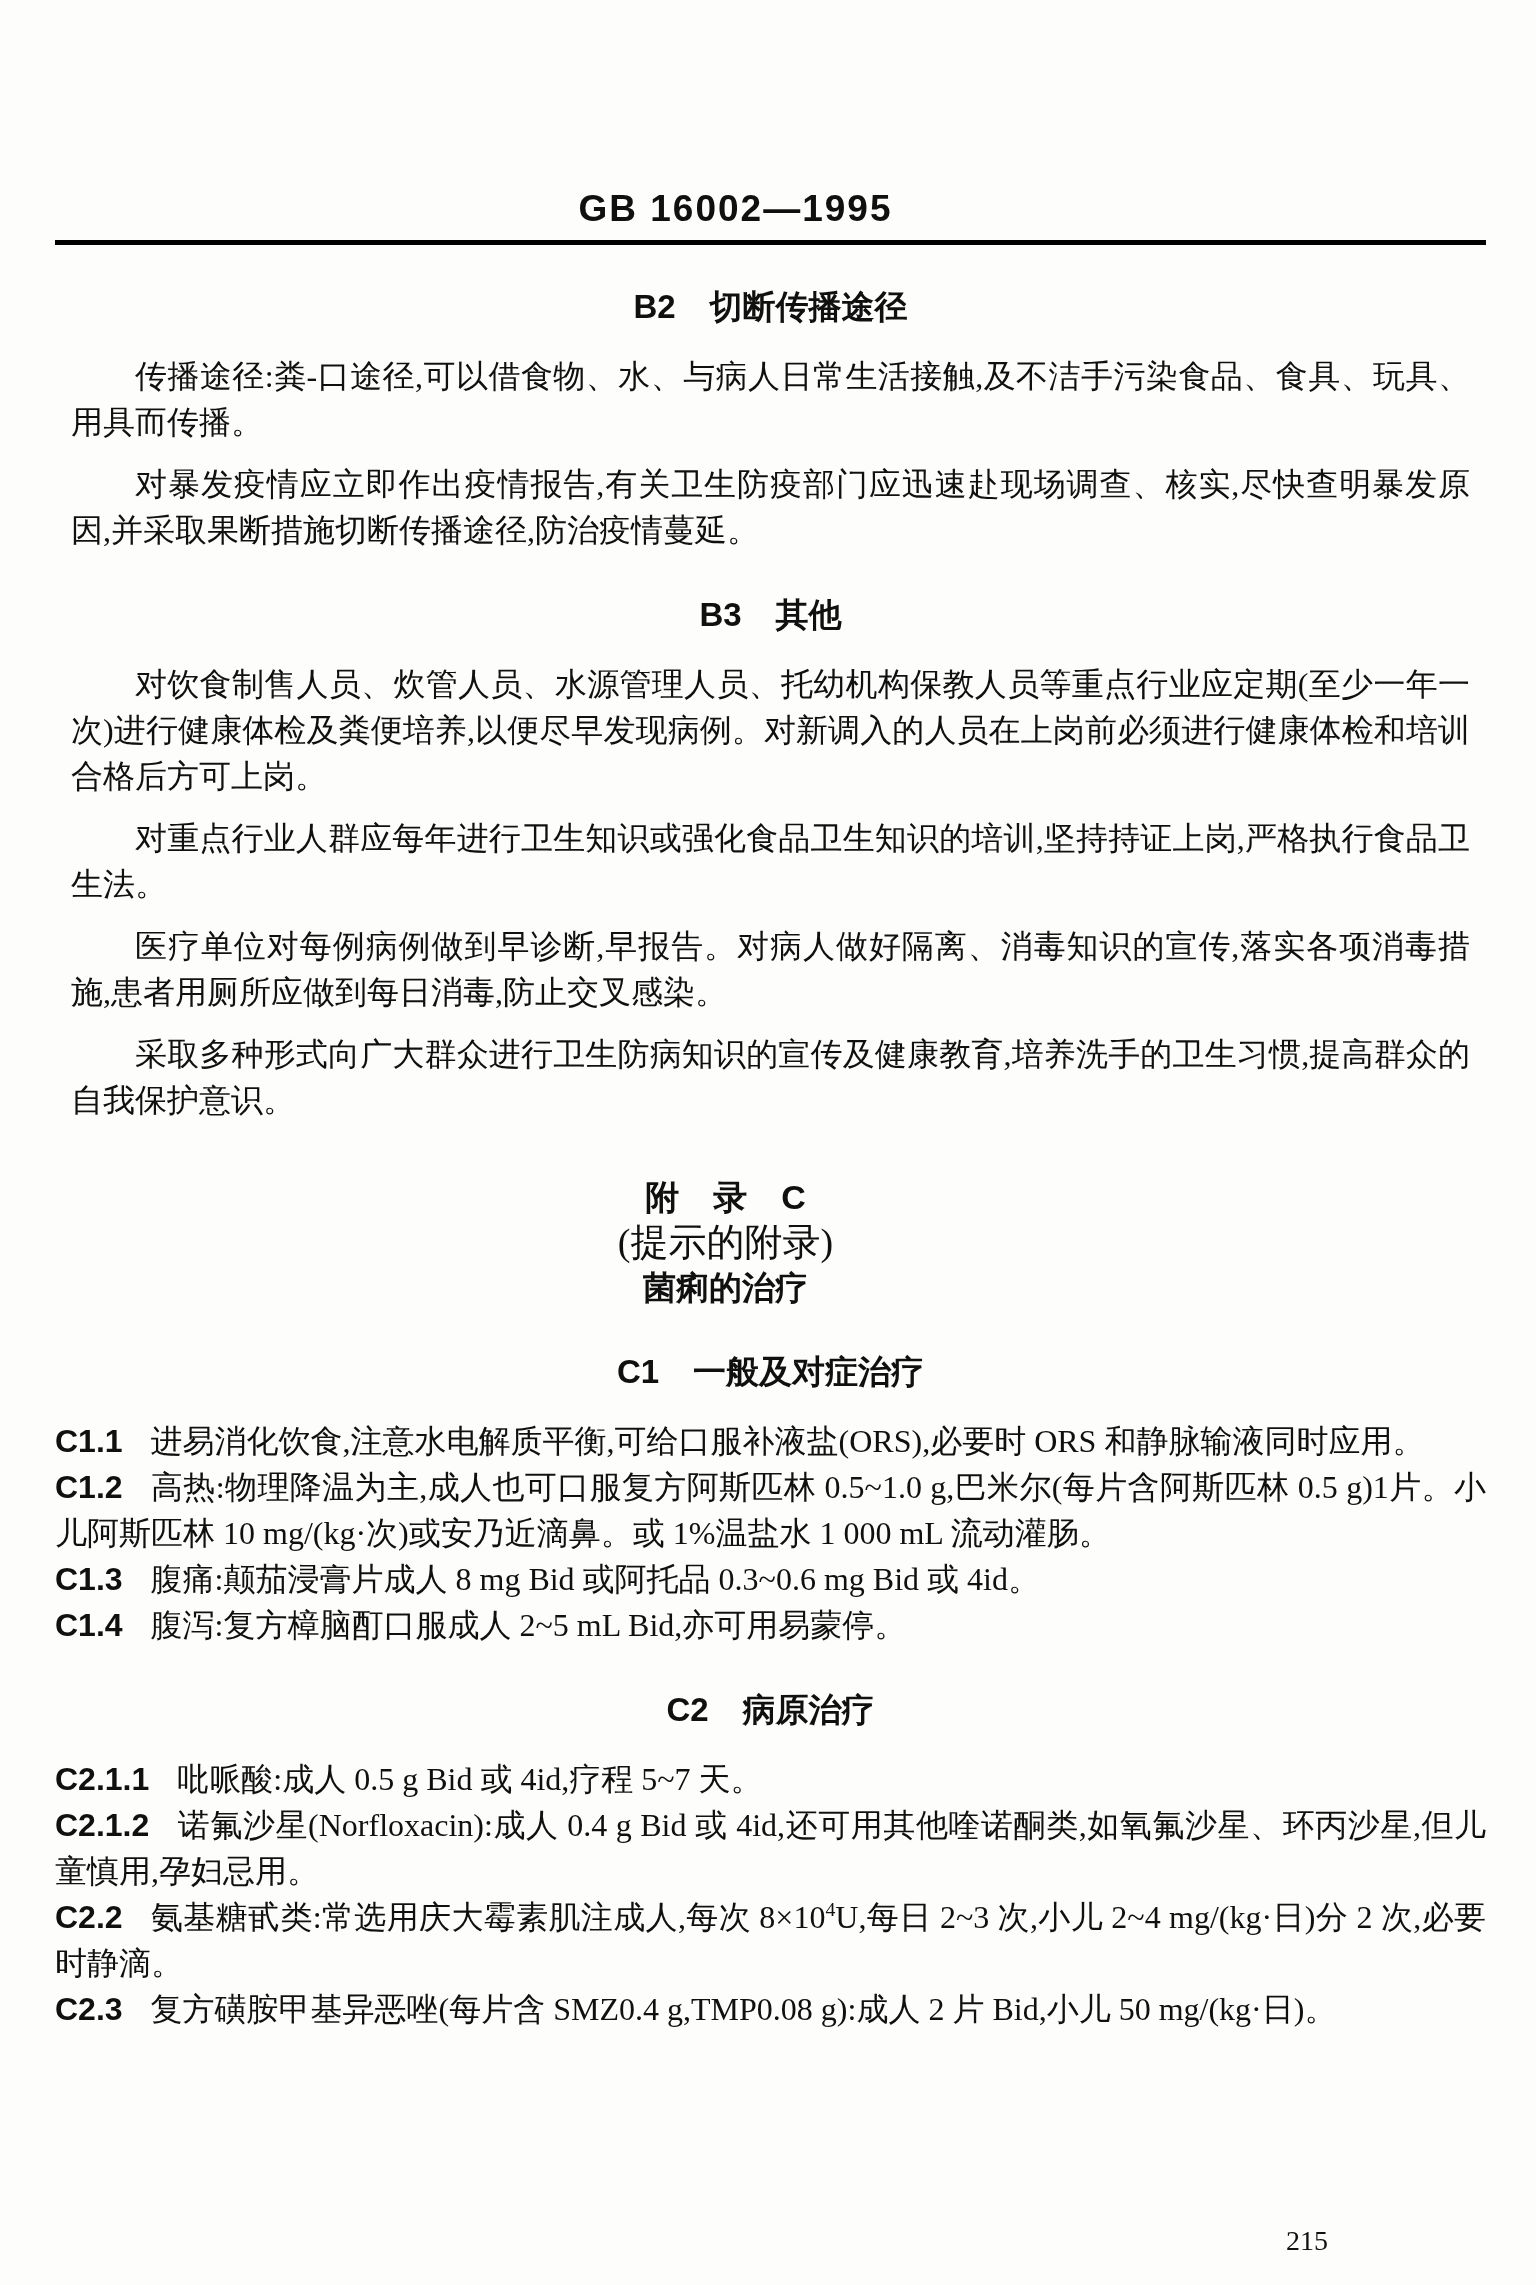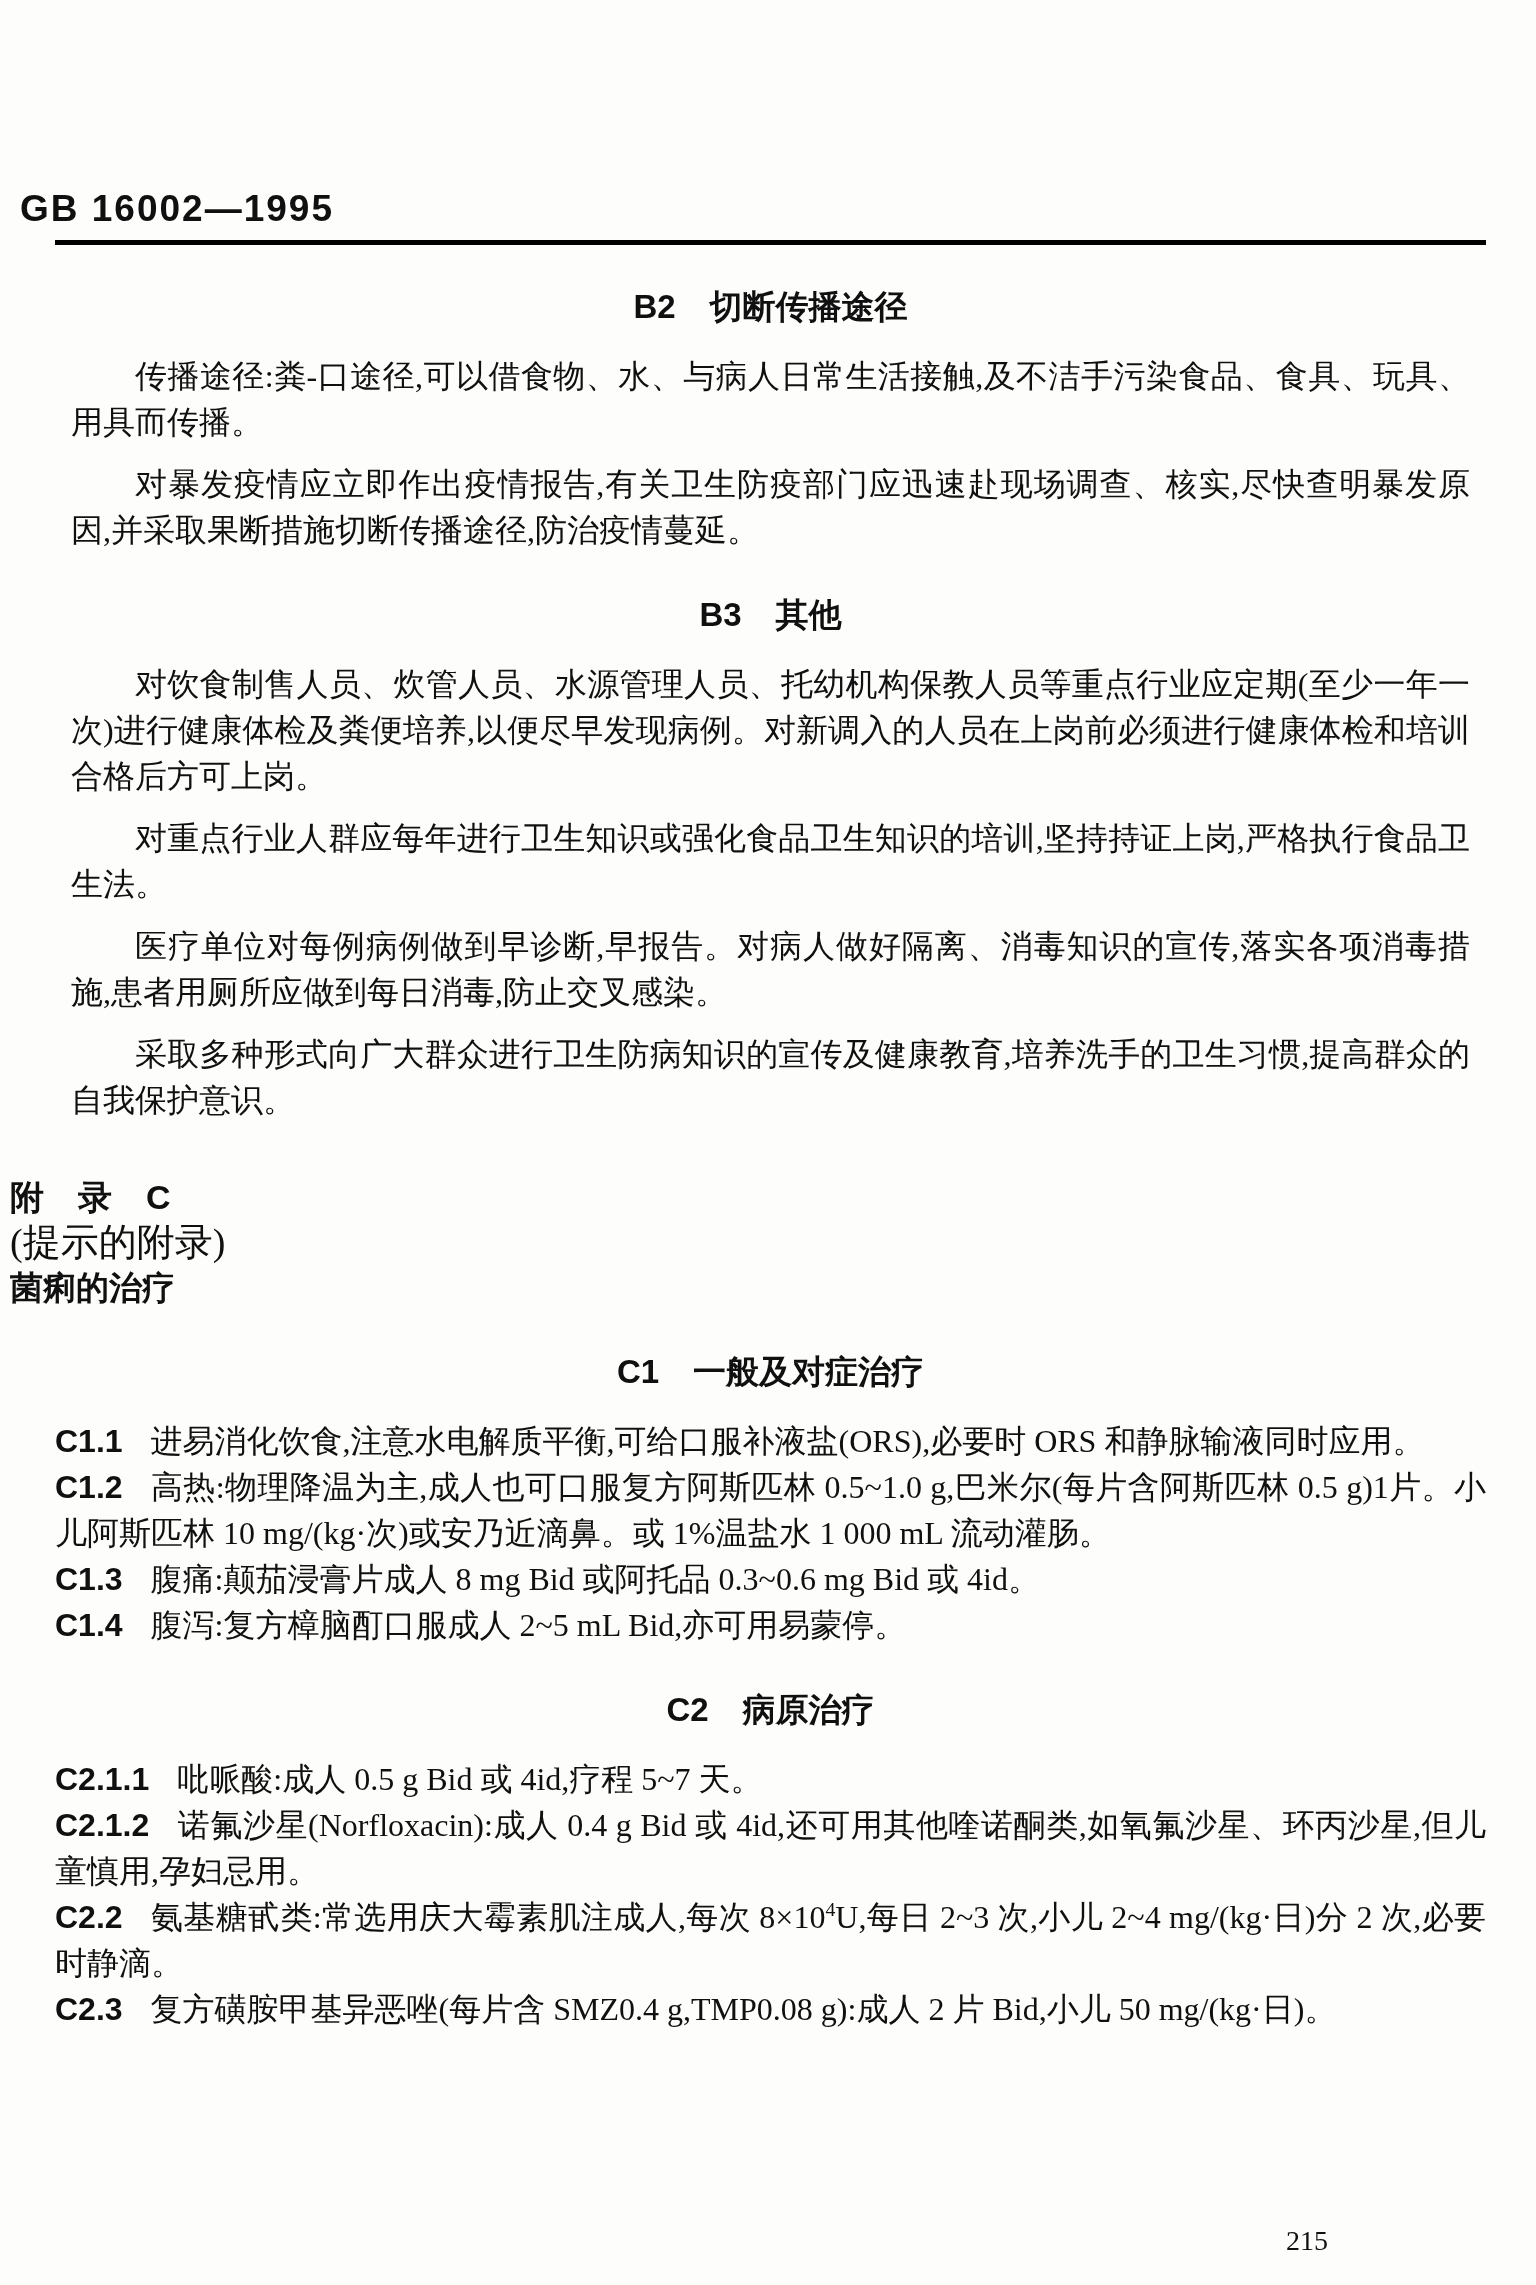--- a/index.html
+++ b/index.html
@@ -7,20 +7,21 @@
     position:relative;
     width:1536px;height:2285px;
     box-sizing:border-box;
     background:#fdfdfb;
     color:#101010;
     font-family:"Liberation Serif", serif;
     padding:188px 50px 0 55px;
     overflow:hidden;
   }
   .doc-code{
+    text-align:center;
     font-family:"Liberation Sans", sans-serif;
     font-weight:bold;
     font-size:37px;
     letter-spacing:2px;
     transform:translateX(-35px);
   }
   .rule{
     margin-top:10px;
     height:5px;
     background:#000;
@@ -48,21 +49,21 @@
     text-align:justify;
   }
   p.item .lbl{
     font-weight:bold;
     font-family:"Liberation Sans", sans-serif;
     margin-right:28px;
   }
   sup{font-size:0.62em;line-height:0;}
   .appendix{
     margin:52px 0 22px 0;
-    text-align:left;
+    text-align:center;
     transform:translateX(-45px);
   }
   .apx-title{
     font-size:34px;font-weight:bold;
     font-family:"Liberation Sans", sans-serif;
     line-height:45px;
   }
   .apx-sub{
     font-size:38px;line-height:45px;
   }

